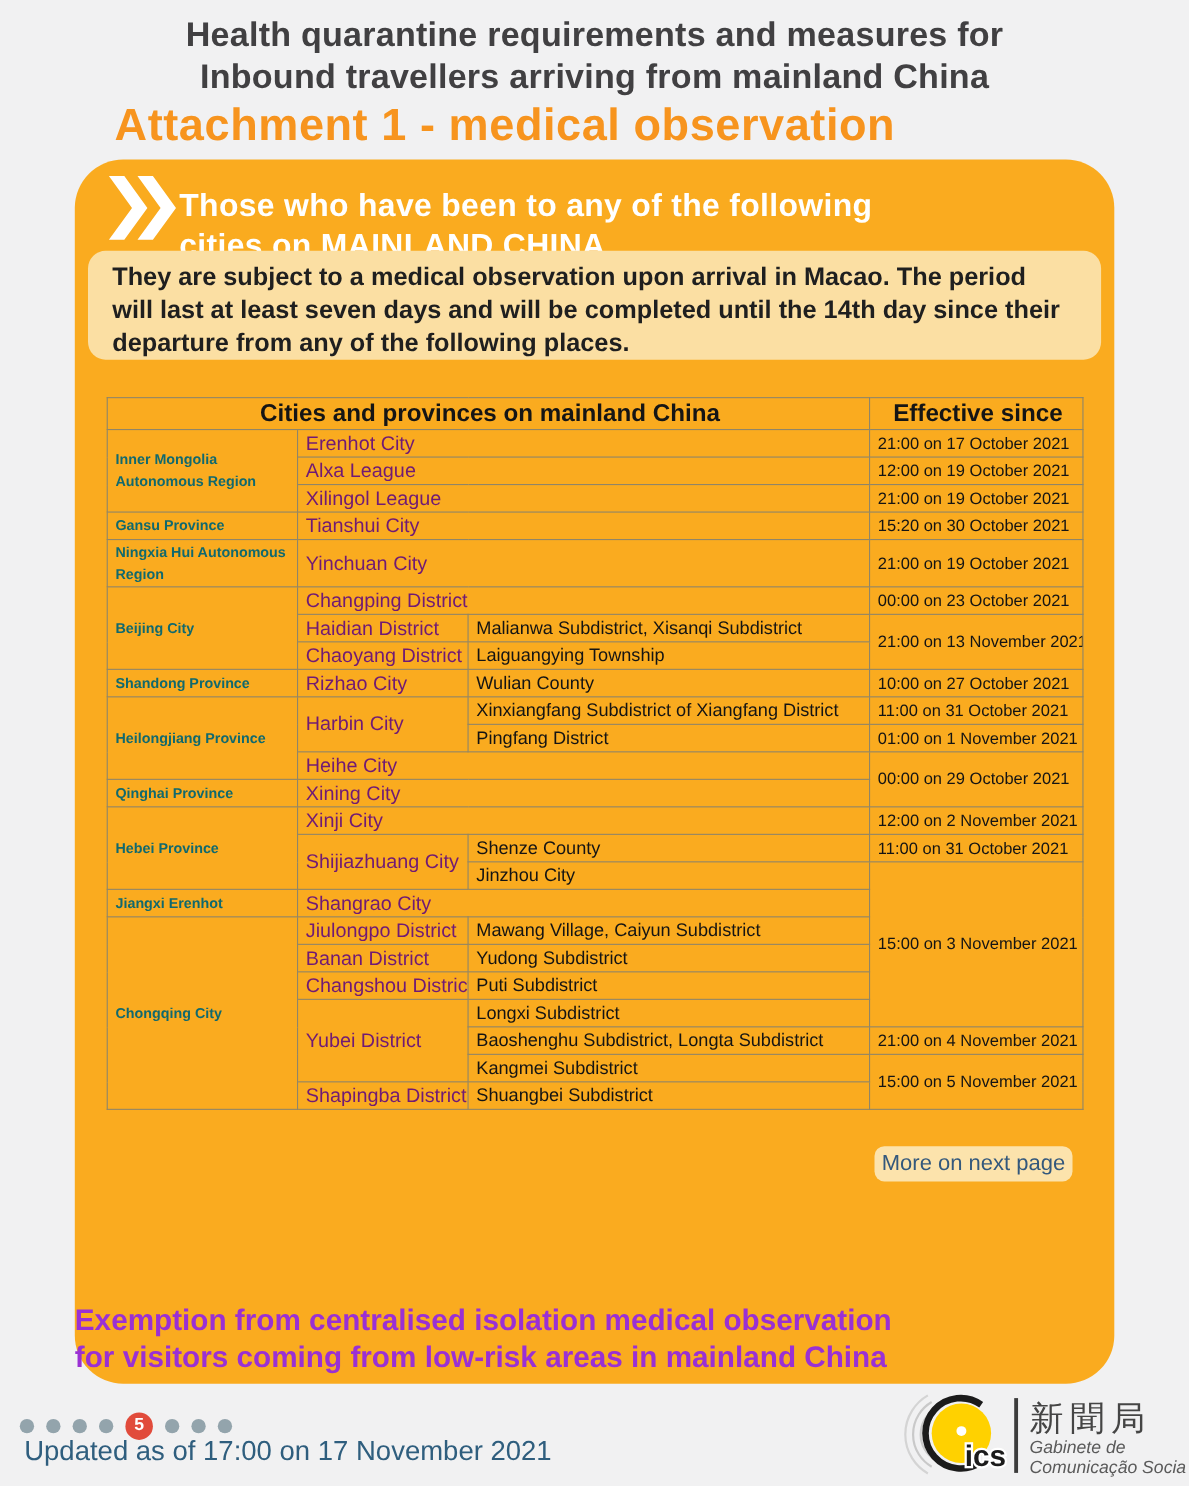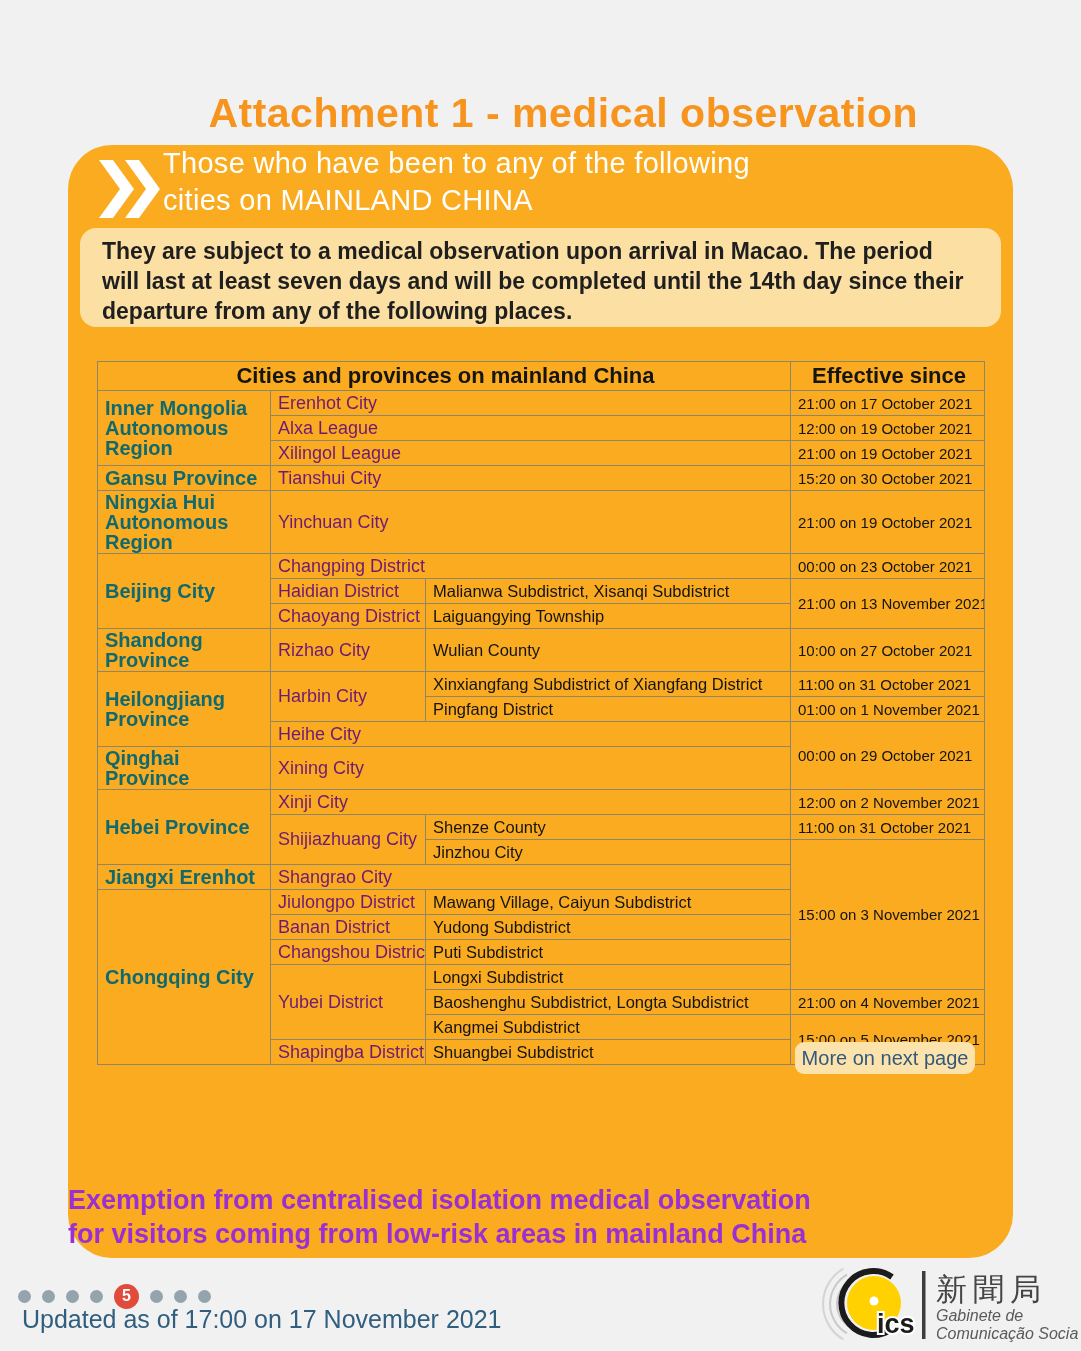--- a/index.html
+++ b/index.html
@@ -10,53 +10,53 @@
     background:var(--c-pagebg, #F1F1F2); overflow:hidden; margin:0 auto;
   }
   
   .title {
     position:absolute; top:13px; left:0; width:1081px;
     text-align:center; font-weight:bold; font-size:31px; line-height:38px;
     color:var(--c-title, #414042); letter-spacing:0.2px;
   }
   .subtitle {
     position:absolute; top:90px; left:0; width:918px;
-    text-align:right; font-weight:bold; font-size:41px; line-height:46px;
+    text-align:center; font-weight:bold; font-size:41px; line-height:46px;
     color:var(--c-accent, #F7941E); letter-spacing:0.5px;
   }
   
   .card {
     position:absolute; left:68px; top:145px; width:945px; height:1113px;
     background:var(--c-card, #FAAB1F); border-radius:44px;
   }
   .chevron { position:absolute; left:30px; top:14px; }
   .card-heading {
-    position:absolute; left:95px; top:0; width:840px;
-    color:#ffffff; font-weight:normal; font-size:29px; line-height:37px;
+    position:absolute; left:95px; top:24px; width:840px;
+    color:#ffffff; font-weight:bold; font-size:29px; line-height:37px;
     letter-spacing:0.3px;
   }
   .note-box {
     position:absolute; left:12px; top:83px; width:921px; height:99px;
     background:var(--c-note, #FBDFA3); border-radius:16px;
     padding:8px 32px 0 22px;
   }
   .note-box p {
     font-size:23px; line-height:30px; font-weight:600; color:#1f1f1f;
   }
   
   table.obs {
     position:absolute; left:29px; top:216px; width:887px;
     border-collapse:collapse; table-layout:fixed;
   }
   table.obs td {
     border:1px solid #8f8568; vertical-align:middle;
     height:25px; padding:1px 4px 1px 7px; overflow:hidden;
   }
   td.head  { font-weight:bold; color:#151515; text-align:center; font-size:22px; padding:2px; }
-  td.prov  { font-weight:bold; color:var(--c-teal, #10696E); font-size:20px; line-height:20px; }
+  td.prov  { font-weight:bold; color:var(--c-teal, #10696E); font-size:13px; line-height:20px; }
   td.city  { color:#701a75; font-size:18px; white-space:nowrap; }
   td.sub   { color:#141414; font-size:16.5px; white-space:nowrap; }
   td.date  { color:#141414; font-size:15px; white-space:nowrap; padding-left:5px; }
   
   .more-pill {
     position:absolute; left:727px; top:897px; width:180px; height:32px;
     background:var(--c-pill, #FCE3AC); border-radius:9px; border:none;
     color:var(--c-blue, #33587C); font-size:20px; text-align:center;
     line-height:32px; font-family:"Liberation Sans", sans-serif; cursor:pointer;
   }
@@ -79,20 +79,24 @@
     position:absolute; left:22px; top:1305px; font-size:25px;
     color:var(--c-blue2, #2F5E7E);
   }
   .logo { position:absolute; left:798px; top:1262px; }
 </style>
 </head>
 <body>
 
 <div class="page">
 
+  <div class="title">
+    <div>Health quarantine requirements and measures for</div>
+    <div>Inbound travellers arriving from mainland China</div>
+  </div>
   <div class="subtitle">Attachment 1 - medical observation</div>
 
   <div class="card">
 
     <svg class="chevron" width="62" height="60" viewBox="0 0 62 60">
       <path d="M1 1 L15 1 L36 30 L15 59 L1 59 L22 30 Z" fill="#ffffff"></path>
       <path d="M27 1 L41 1 L62 30 L41 59 L27 59 L48 30 Z" fill="#ffffff"></path>
     </svg>
 
     <div class="card-heading">

